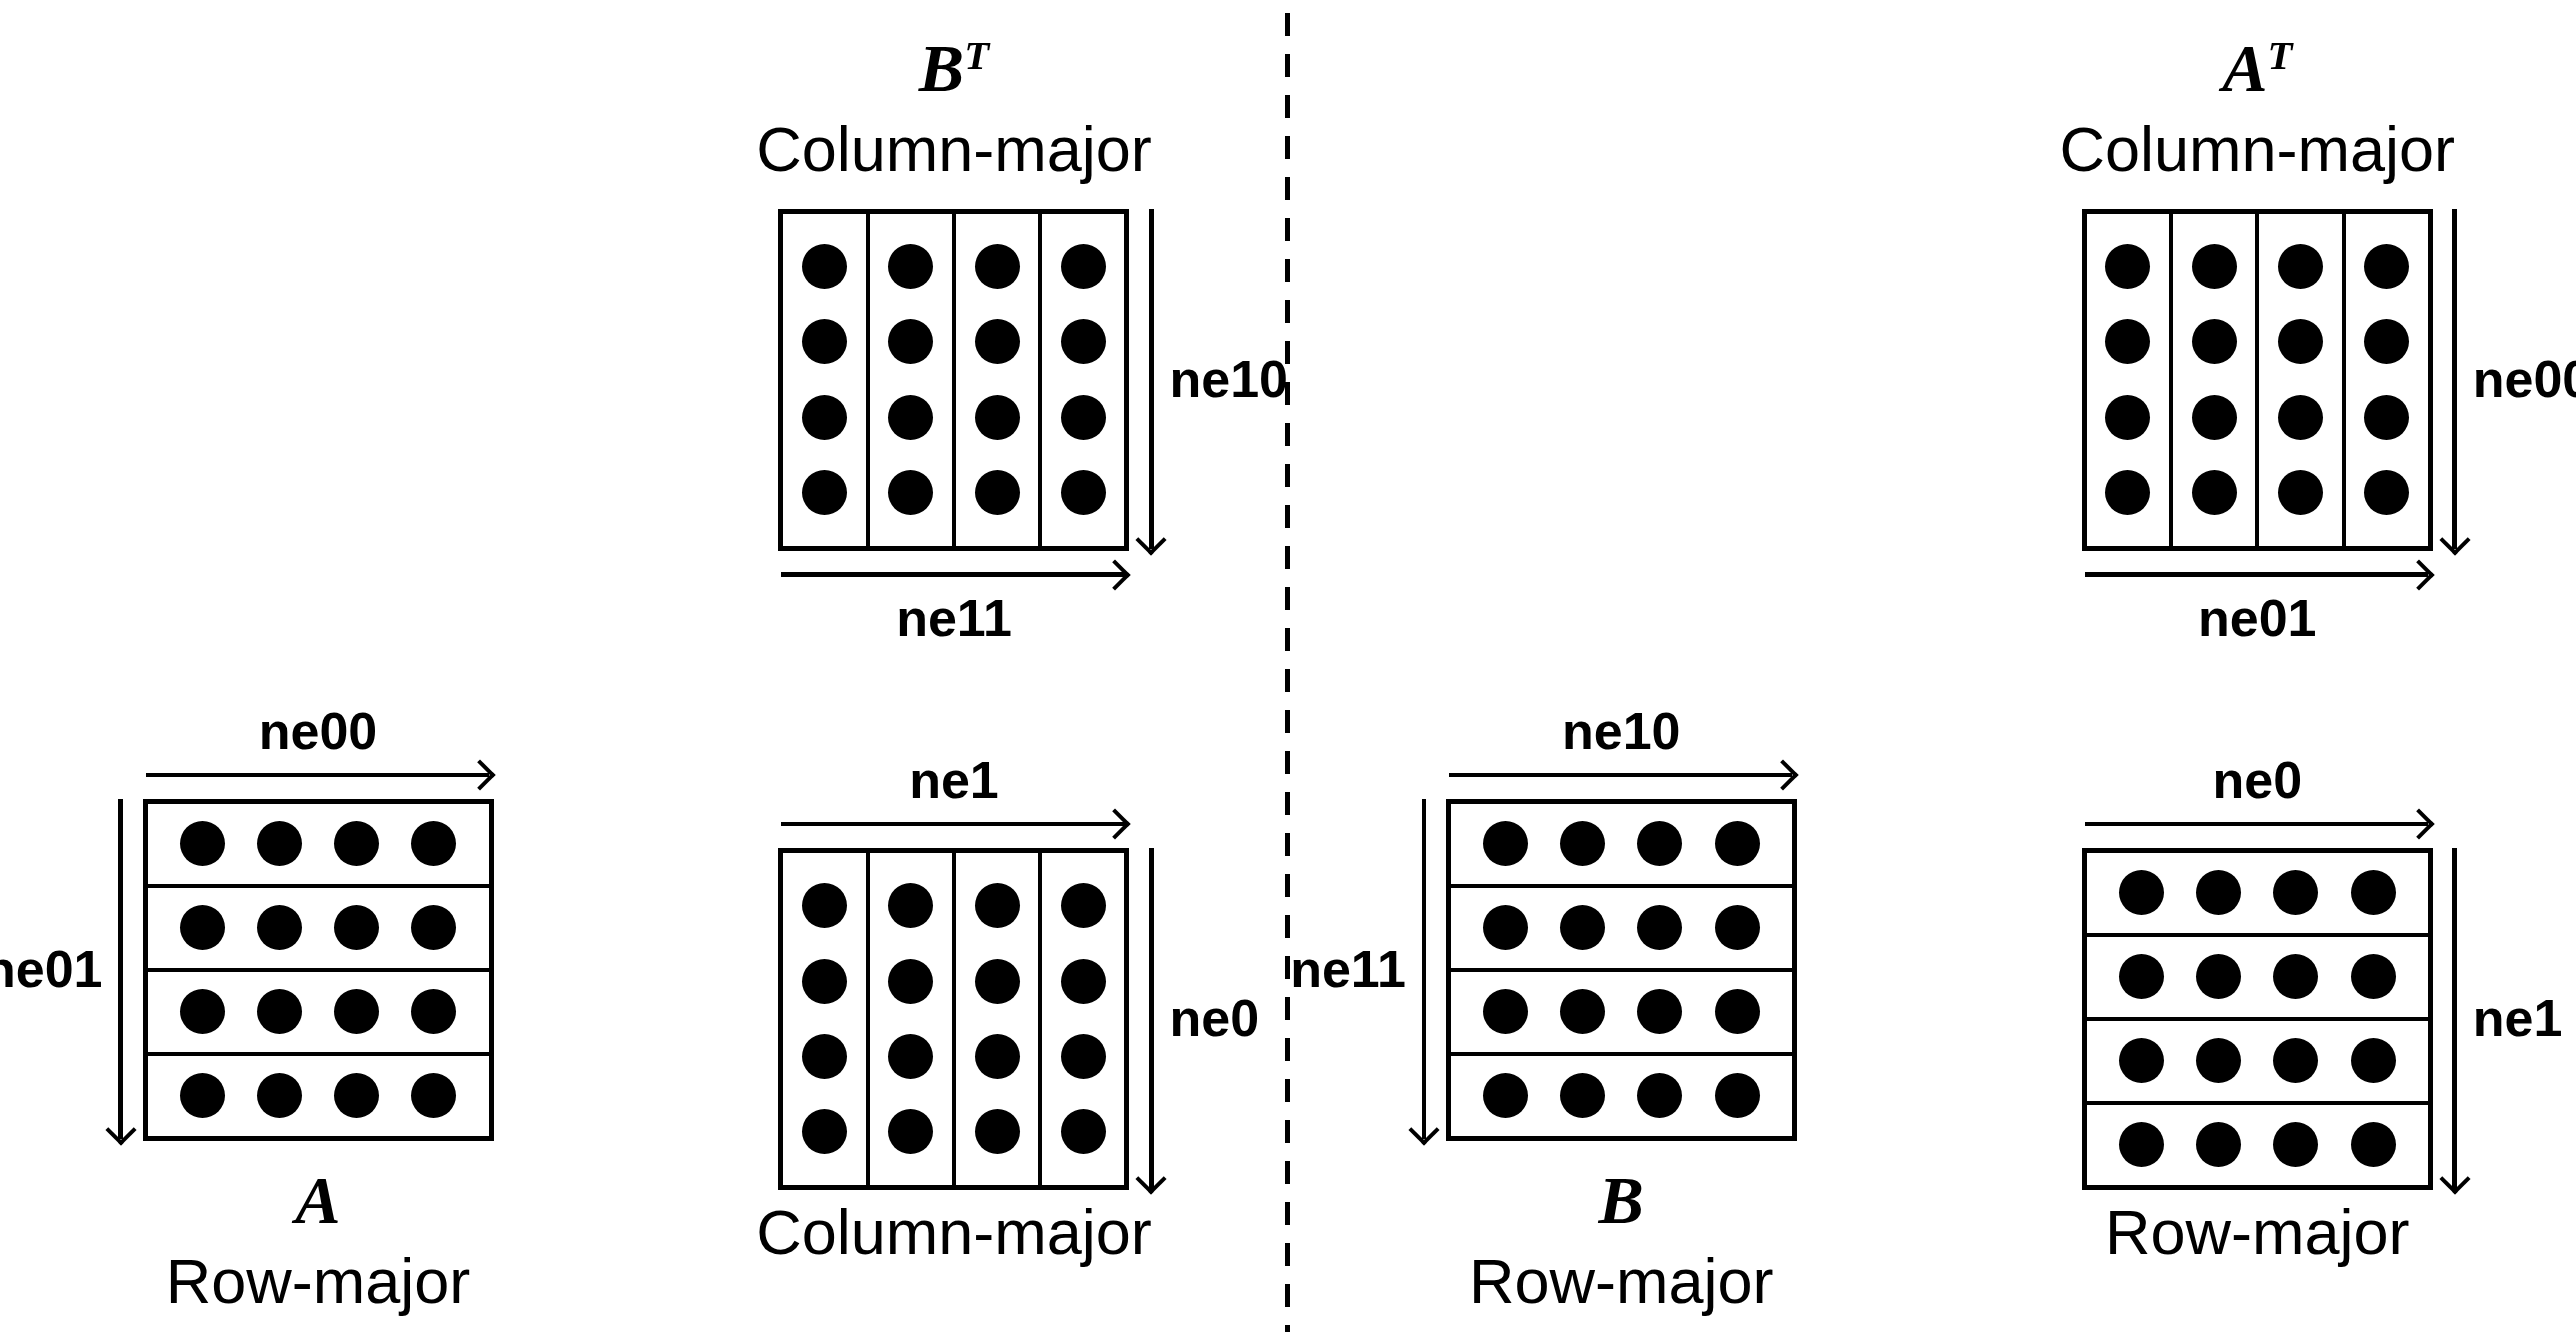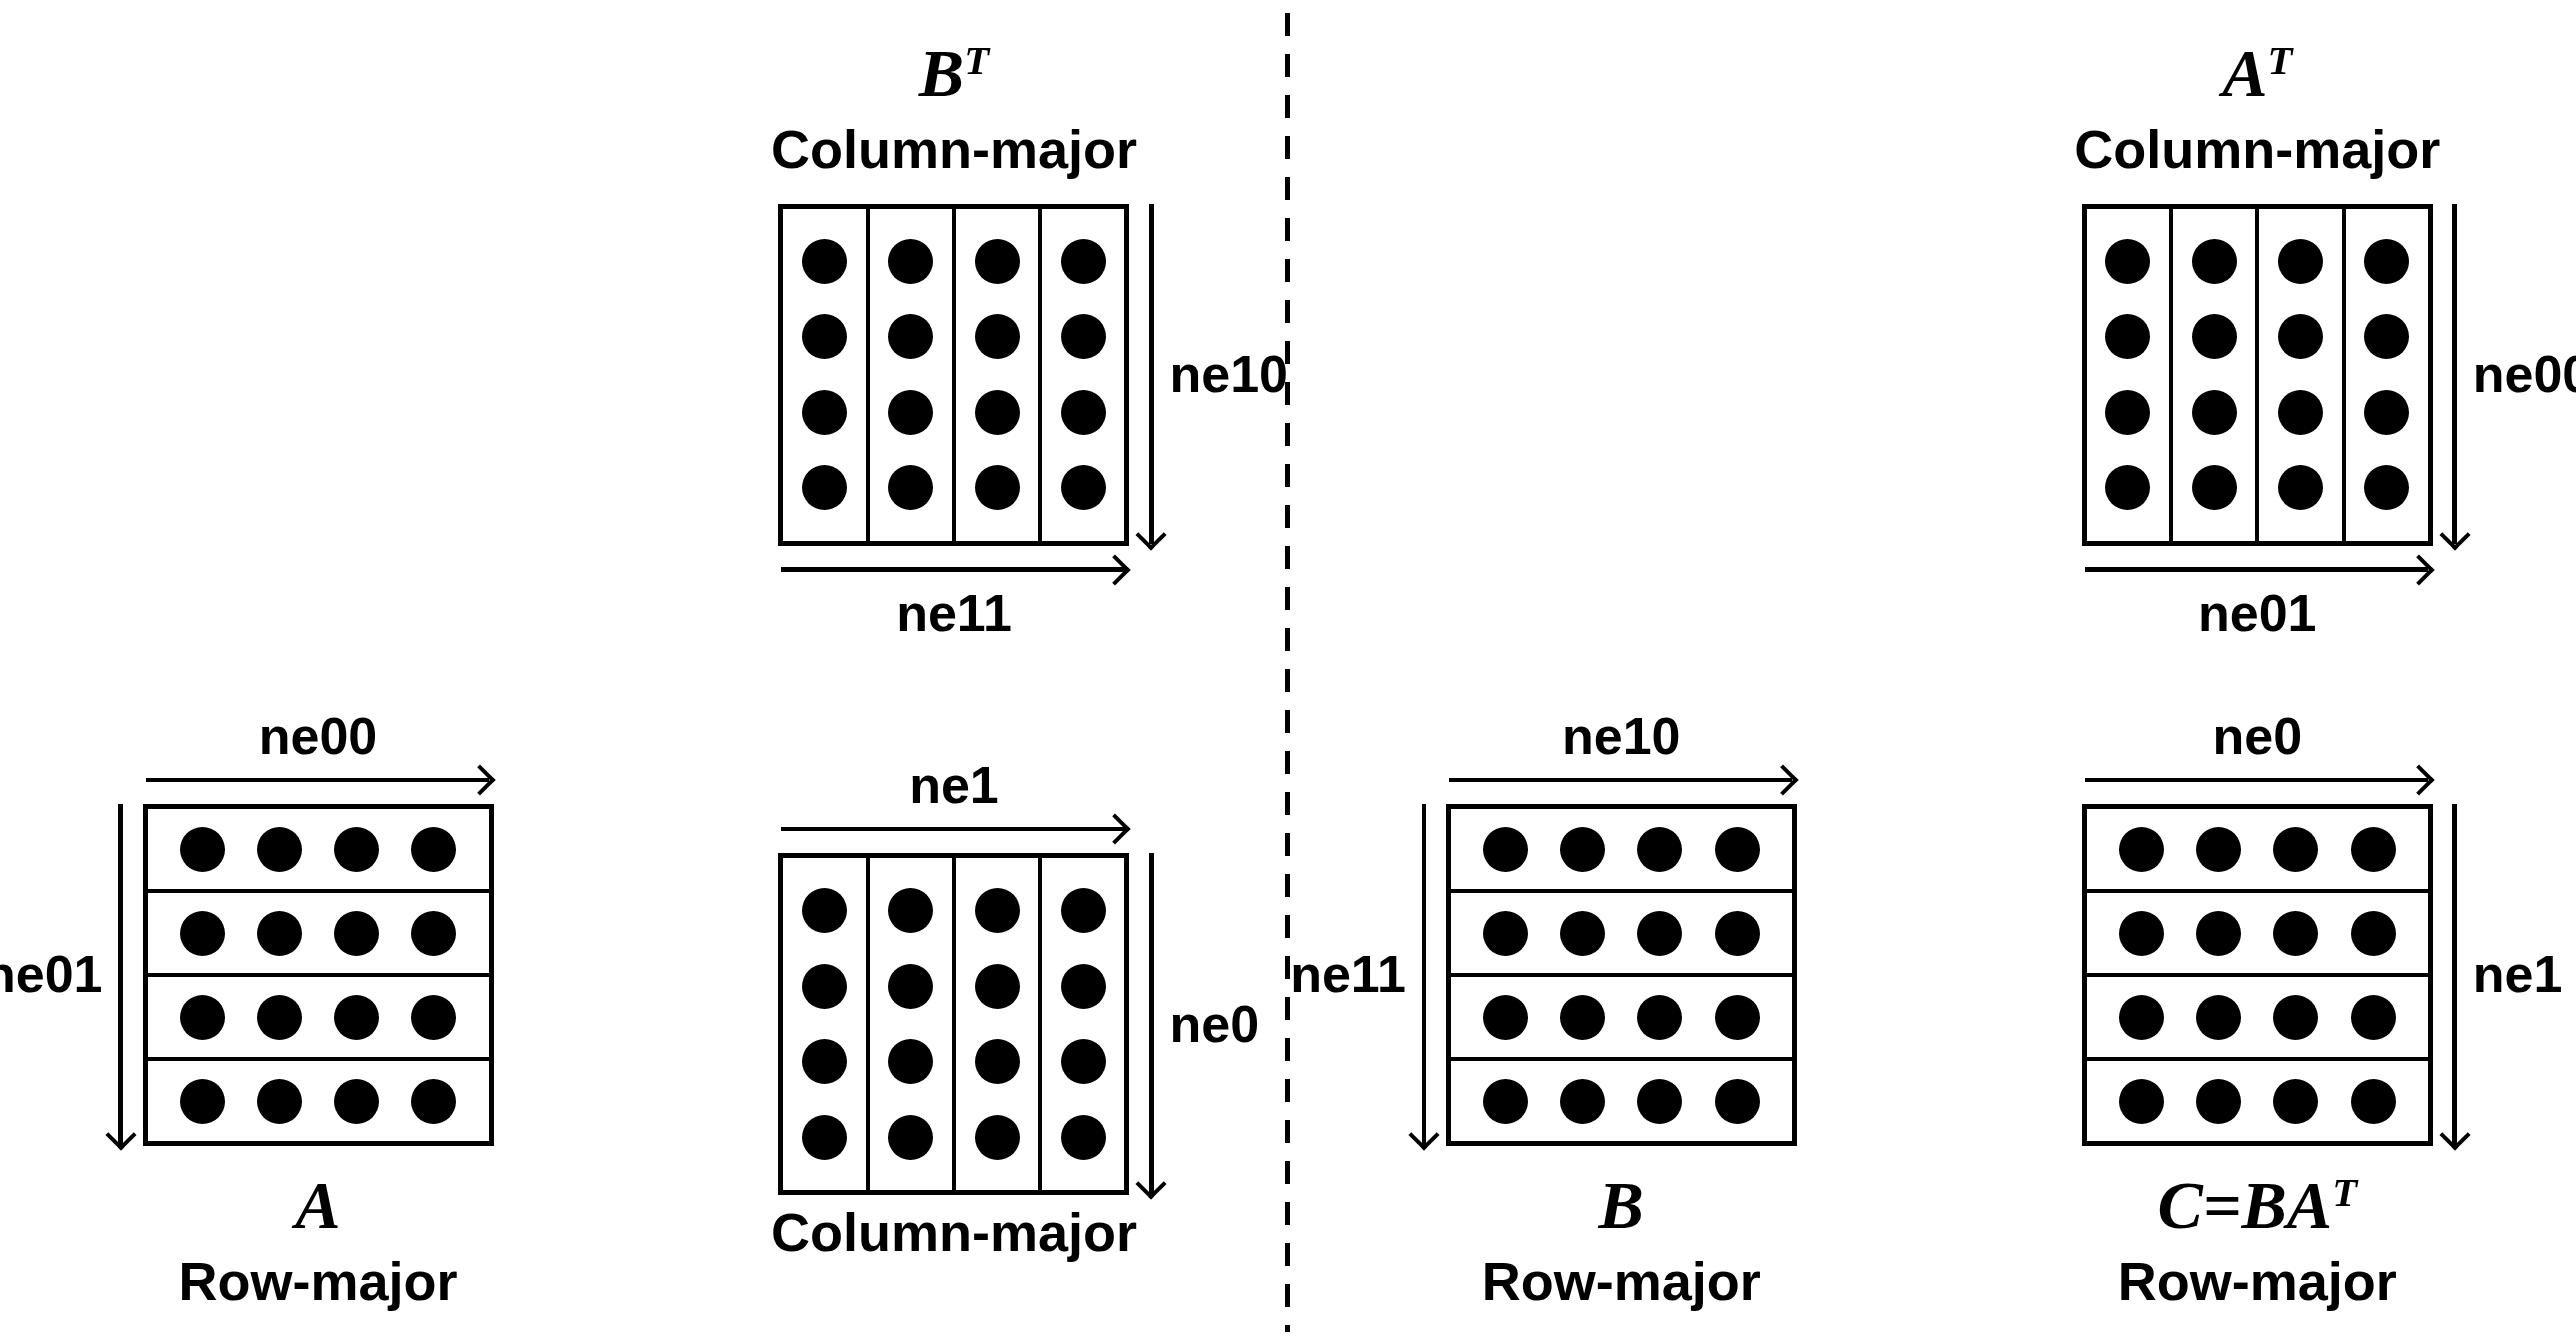--- a/index.html
+++ b/index.html
@@ -46,22 +46,22 @@
     font-weight: 700;
     font-size: 68px;
     line-height: 1.15;
   }
   .math-title sup {
     font-size: 0.6em;
     line-height: 0;
     vertical-align: 0.55em;
   }
   .layout-title {
-    font-size: 54px;
-    font-weight: 700;
+    font-size: 63px;
+    font-weight: 400;
     line-height: 1.15;
     margin-top: 6px;
   }
   .diagram.top .layout-title { margin-bottom: 23px; }
   .diagram.bottom .math-title { margin-top: 20px; }
 
   .arrow-label {
     font-size: 52px;
     font-weight: 700;
     line-height: 1.1;
@@ -451,20 +451,19 @@
               </div>
             </div>
           <div class="side-arrow right">
             <div class="v-arrow">
               <div class="v-line"></div>
               <div class="head-down"></div>
             </div>
             <div class="arrow-label">ne1</div>
           </div>
         </div>
-        <div class="math-title">C=BA<sup>T</sup></div>
         <div class="layout-title">Row-major</div>
       </div>
     </div>
 
   </div>
 </div>
 
 
 </body></html>

